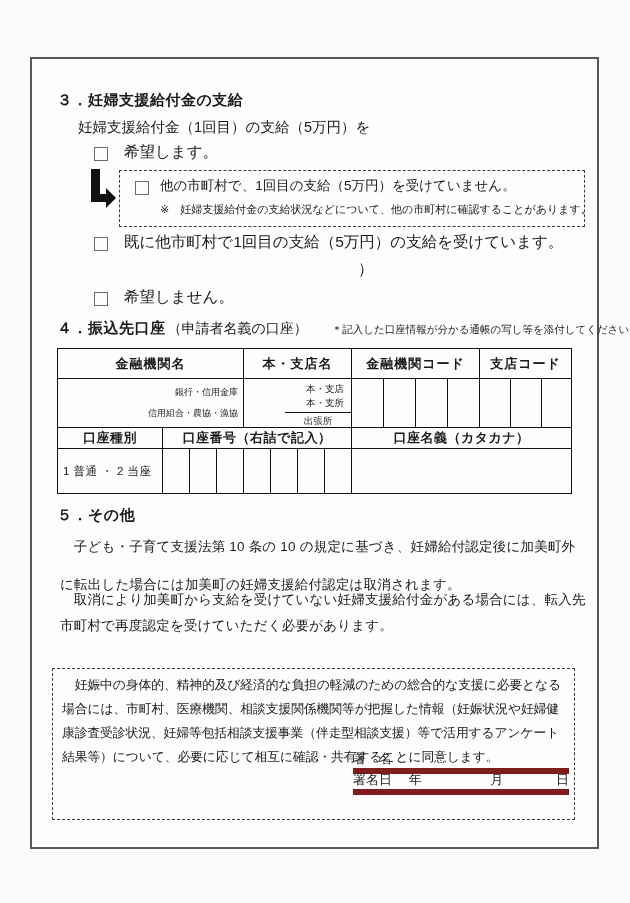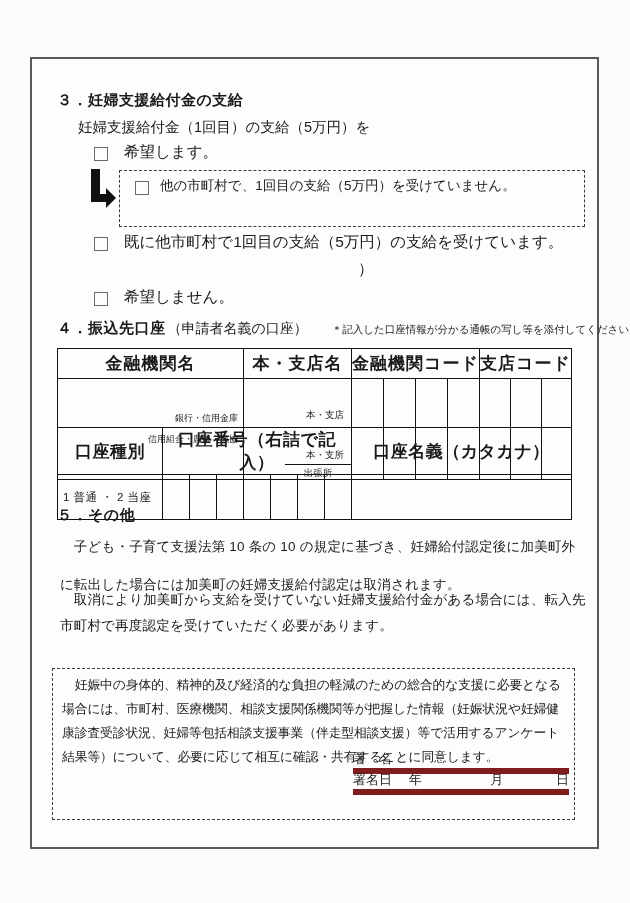--- a/index.html
+++ b/index.html
@@ -35,32 +35,32 @@
   #sec4-heading .note{font-size:10.5px;font-weight:normal;margin-left:24px;}
   
   table.bank{
     position:absolute;left:57px;border-collapse:collapse;table-layout:fixed;
     border:1px solid #111;
   }
   table.bank td{
     border:1px solid #111;padding:0;vertical-align:middle;overflow:hidden;
   }
   td.th{
-    text-align:center;font-weight:bold;font-size:17px;letter-spacing:1px;
+    text-align:center;font-weight:bold;font-size:13px;letter-spacing:1px;
   }
   .bank-types{
     display:flex;flex-direction:column;align-items:flex-end;
     gap:8px;padding-right:5px;height:100%;
     font-size:9px;color:#222;
   }
   .branch-struct{
     display:flex;flex-direction:column;align-items:flex-end;height:100%;
     font-size:9.5px;padding-top:3px;box-sizing:border-box;
   }
-  .branch-struct .ln{padding-right:7px;line-height:1.45;margin-top:26px;}
+  .branch-struct .ln{padding-right:7px;line-height:1.45;}
   .branch-out{
     width:66px;border-top:1px solid #111;text-align:center;
     padding-top:2px;margin-top:2px;line-height:1.3;
   }
   .acct-type{font-size:11.5px;padding-left:5px;letter-spacing:.5px;white-space:nowrap;}
   
   .para-line{font-size:13.5px;white-space:nowrap;letter-spacing:.2px;}
   
   #consent-box{left:52px;top:668px;width:521px;height:150px;}
   .consent-line{position:absolute;left:9px;font-size:12.8px;white-space:nowrap;letter-spacing:-.1px;}
@@ -85,20 +85,21 @@
 
 <svg class="arrow-svg" width="27" height="41" viewBox="0 0 27 41">
   <rect x="2" y="0" width="9" height="33" fill="#111"></rect>
   <rect x="2" y="25" width="16" height="8" fill="#111"></rect>
   <polygon points="17,19 27,29 17,39" fill="#111"></polygon>
 </svg>
 
 <div class="dashed-box" style="left:119px;top:170px;width:464px;height:55px;">
   <span class="cb" style="left:15px;top:10px;"></span>
   <div class="abs" style="left:40px;top:6px;font-size:13.5px;white-space:nowrap;">他の市町村で、1回目の支給（5万円）を受けていません。</div>
+  <div class="abs small-note" style="left:40px;top:31px;">※　妊婦支援給付金の支給状況などについて、他の市町村に確認することがあります。</div>
 </div>
 
 <span class="cb" style="left:94px;top:237px;"></span>
 <div class="abs opt-label" style="left:124px;top:232px;">既に他市町村で1回目の支給（5万円）の支給を受けています。</div>
 
 <div class="paid-city" style="left:358px;top:259px;width:204px;">
   <span>）</span>
 </div>
 
 <span class="cb" style="left:94px;top:292px;"></span>

